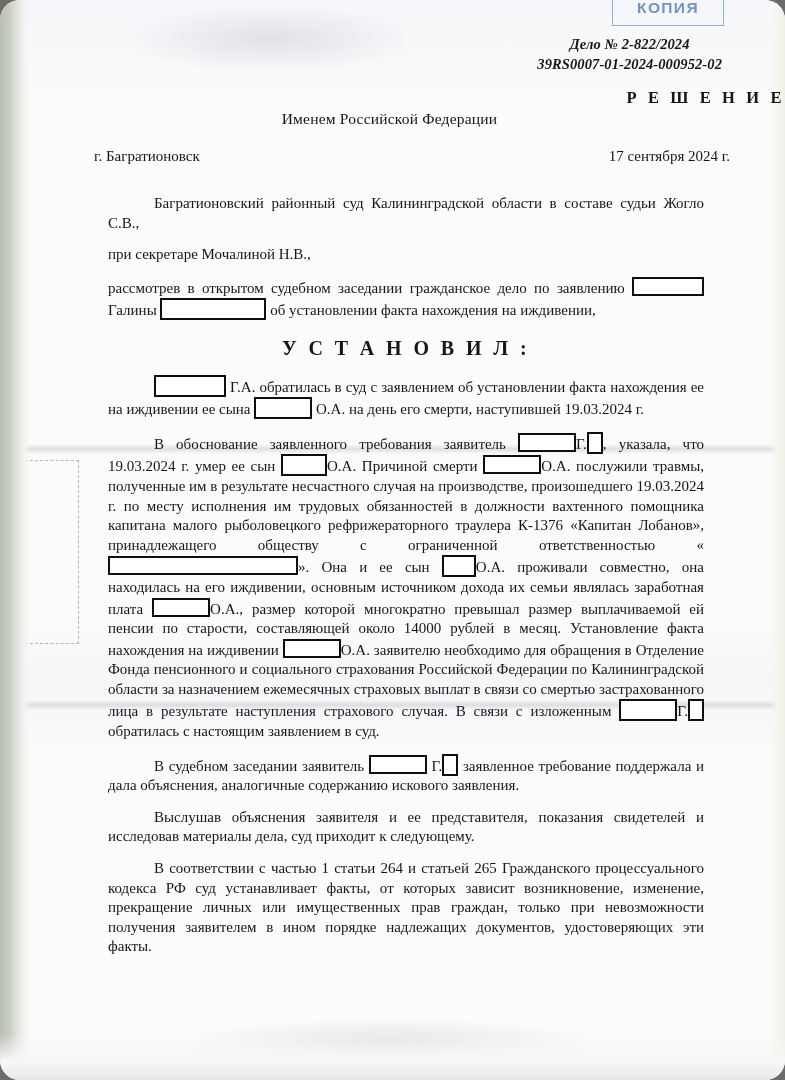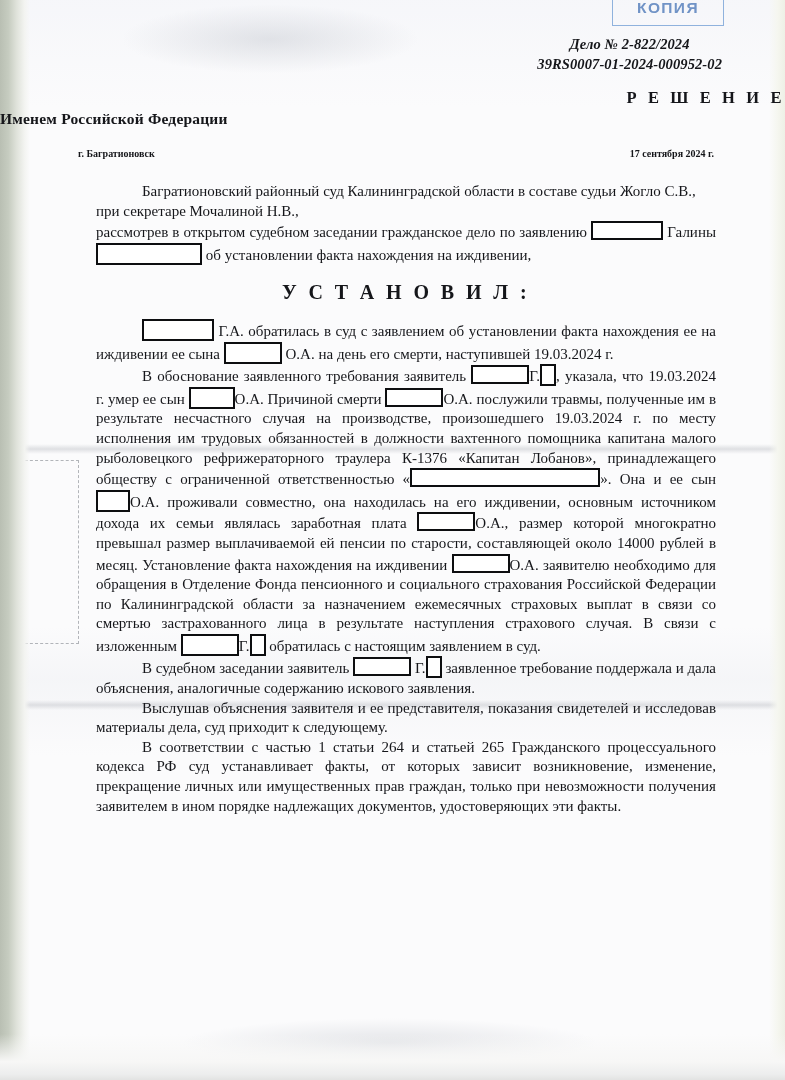--- a/index.html
+++ b/index.html
@@ -9,20 +9,21 @@
     background: #6b6b6b;
   }
   .page {
     position: relative;
     width: 785px;
     height: 1080px;
     overflow: hidden;
     background: #fbfbfc;
     font-family: "Liberation Serif", "DejaVu Serif", serif;
     color: #15161a;
+    border-radius: 20px;
   }
 
   
   .scan-edge-left {
     position: absolute;
     left: 0; top: 0;
     width: 30px; height: 1080px;
     background: linear-gradient(to right,
         #b9bfb3 0%, #c6ccc0 28%, #dfe2da 55%, #f3f4f1 82%, rgba(251,251,252,0) 100%);
     pointer-events: none;
@@ -114,46 +115,47 @@
     width: 785px;
     text-align: right;
     font-weight: 700;
     font-size: 16.5px;
     letter-spacing: 3.6px;
   }
   .doc-subtitle {
     position: absolute;
     left: 0; top: 110px;
     width: 779px;
-    font-weight: 700;
+    text-align: center;
+    font-weight: 400;
     font-size: 15.5px;
     letter-spacing: 0.2px;
   }
 
   .place-date-row {
     position: absolute;
-    left: 78px; top: 148px;
+    left: 94px; top: 148px;
     width: 636px;
     display: flex;
     justify-content: space-between;
-    font-weight: 700;
-    font-size: 10px;
+    font-weight: 400;
+    font-size: 15px;
   }
 
   .body {
     position: absolute;
     left: 96px; top: 182px;
     width: 620px;
     font-size: 15px;
     line-height: 19.6px;
     text-align: justify;
     text-justify: inter-word;
   }
   .body p {
-    margin: 0;
+    margin: 12px;
   }
   .ind { text-indent: 46px; }
   .noind { text-indent: 0; }
 
   .ustanovil {
     display: block;
     text-align: center;
     font-weight: 700;
     font-size: 20px;
     letter-spacing: 3.4px;

